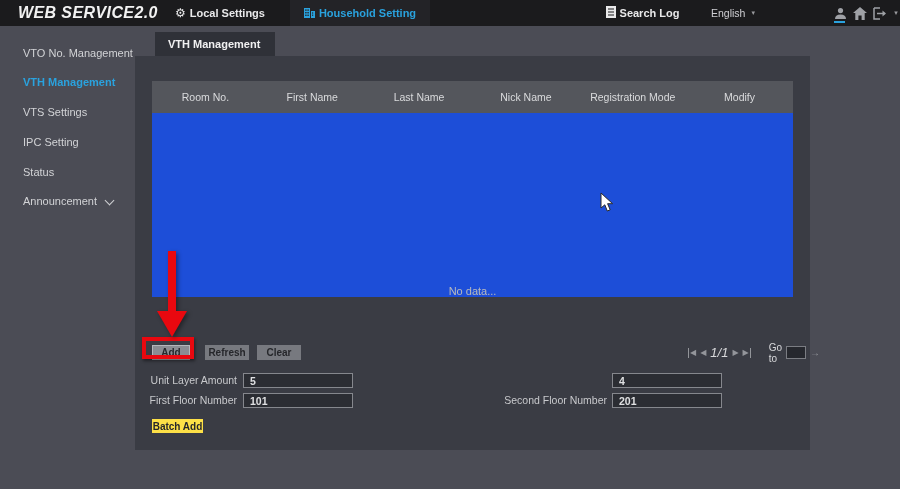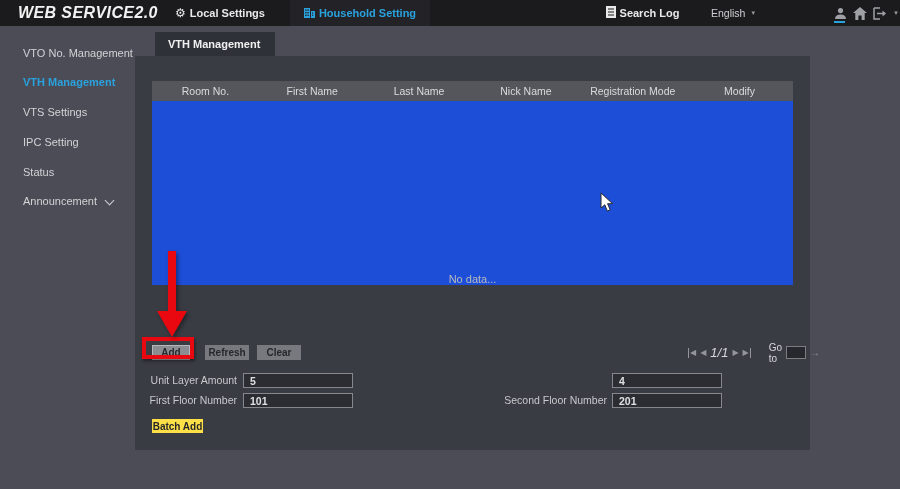--- a/index.html
+++ b/index.html
@@ -30,21 +30,21 @@
   .side-item.active { color:#2aa2de; font-weight:bold; }
   .chev { position:absolute; left:106px; top:197px; width:7px; height:7px;
           border-right:1.5px solid #cfd0d3; border-bottom:1.5px solid #cfd0d3; transform:rotate(45deg); }
 
   
   .panel { position:absolute; left:135px; top:56px; width:675px; height:394px; background:#3a3c44; z-index:5; }
   .tab { position:absolute; left:20px; top:-24px; width:120px; height:24px; background:#2f3138;
          line-height:24px; padding-left:13px; font-size:11px; font-weight:bold; color:#f0f0f1; cursor:pointer; }
 
   .table { position:absolute; left:17px; top:25px; width:641px; }
-  .thead { height:20px; background:#54565c; display:grid; grid-template-columns:repeat(6,1fr); }
+  .thead { height:32px; background:#54565c; display:grid; grid-template-columns:repeat(6,1fr); }
   .th { display:flex; align-items:center; justify-content:center; font-size:10.5px; color:#dadbdd; white-space:nowrap; }
   .tbody { height:184px; background:#1d4ed8; display:flex; align-items:flex-end; justify-content:center; }
   .nodata { font-size:11px; color:#b9babd; }
 
   .btn { position:absolute; height:15px; font-size:10px; font-weight:600; color:#26272b;
          background:#77797f; border:none; cursor:pointer; line-height:13px; }
   .btn-add { left:17px; top:289px; width:38px; background:#8b8d93; border:1px solid #b5b7bb; }
   .btn-refresh { left:70px; top:289px; width:44px; }
   .btn-clear { left:122px; top:289px; width:44px; }
 

